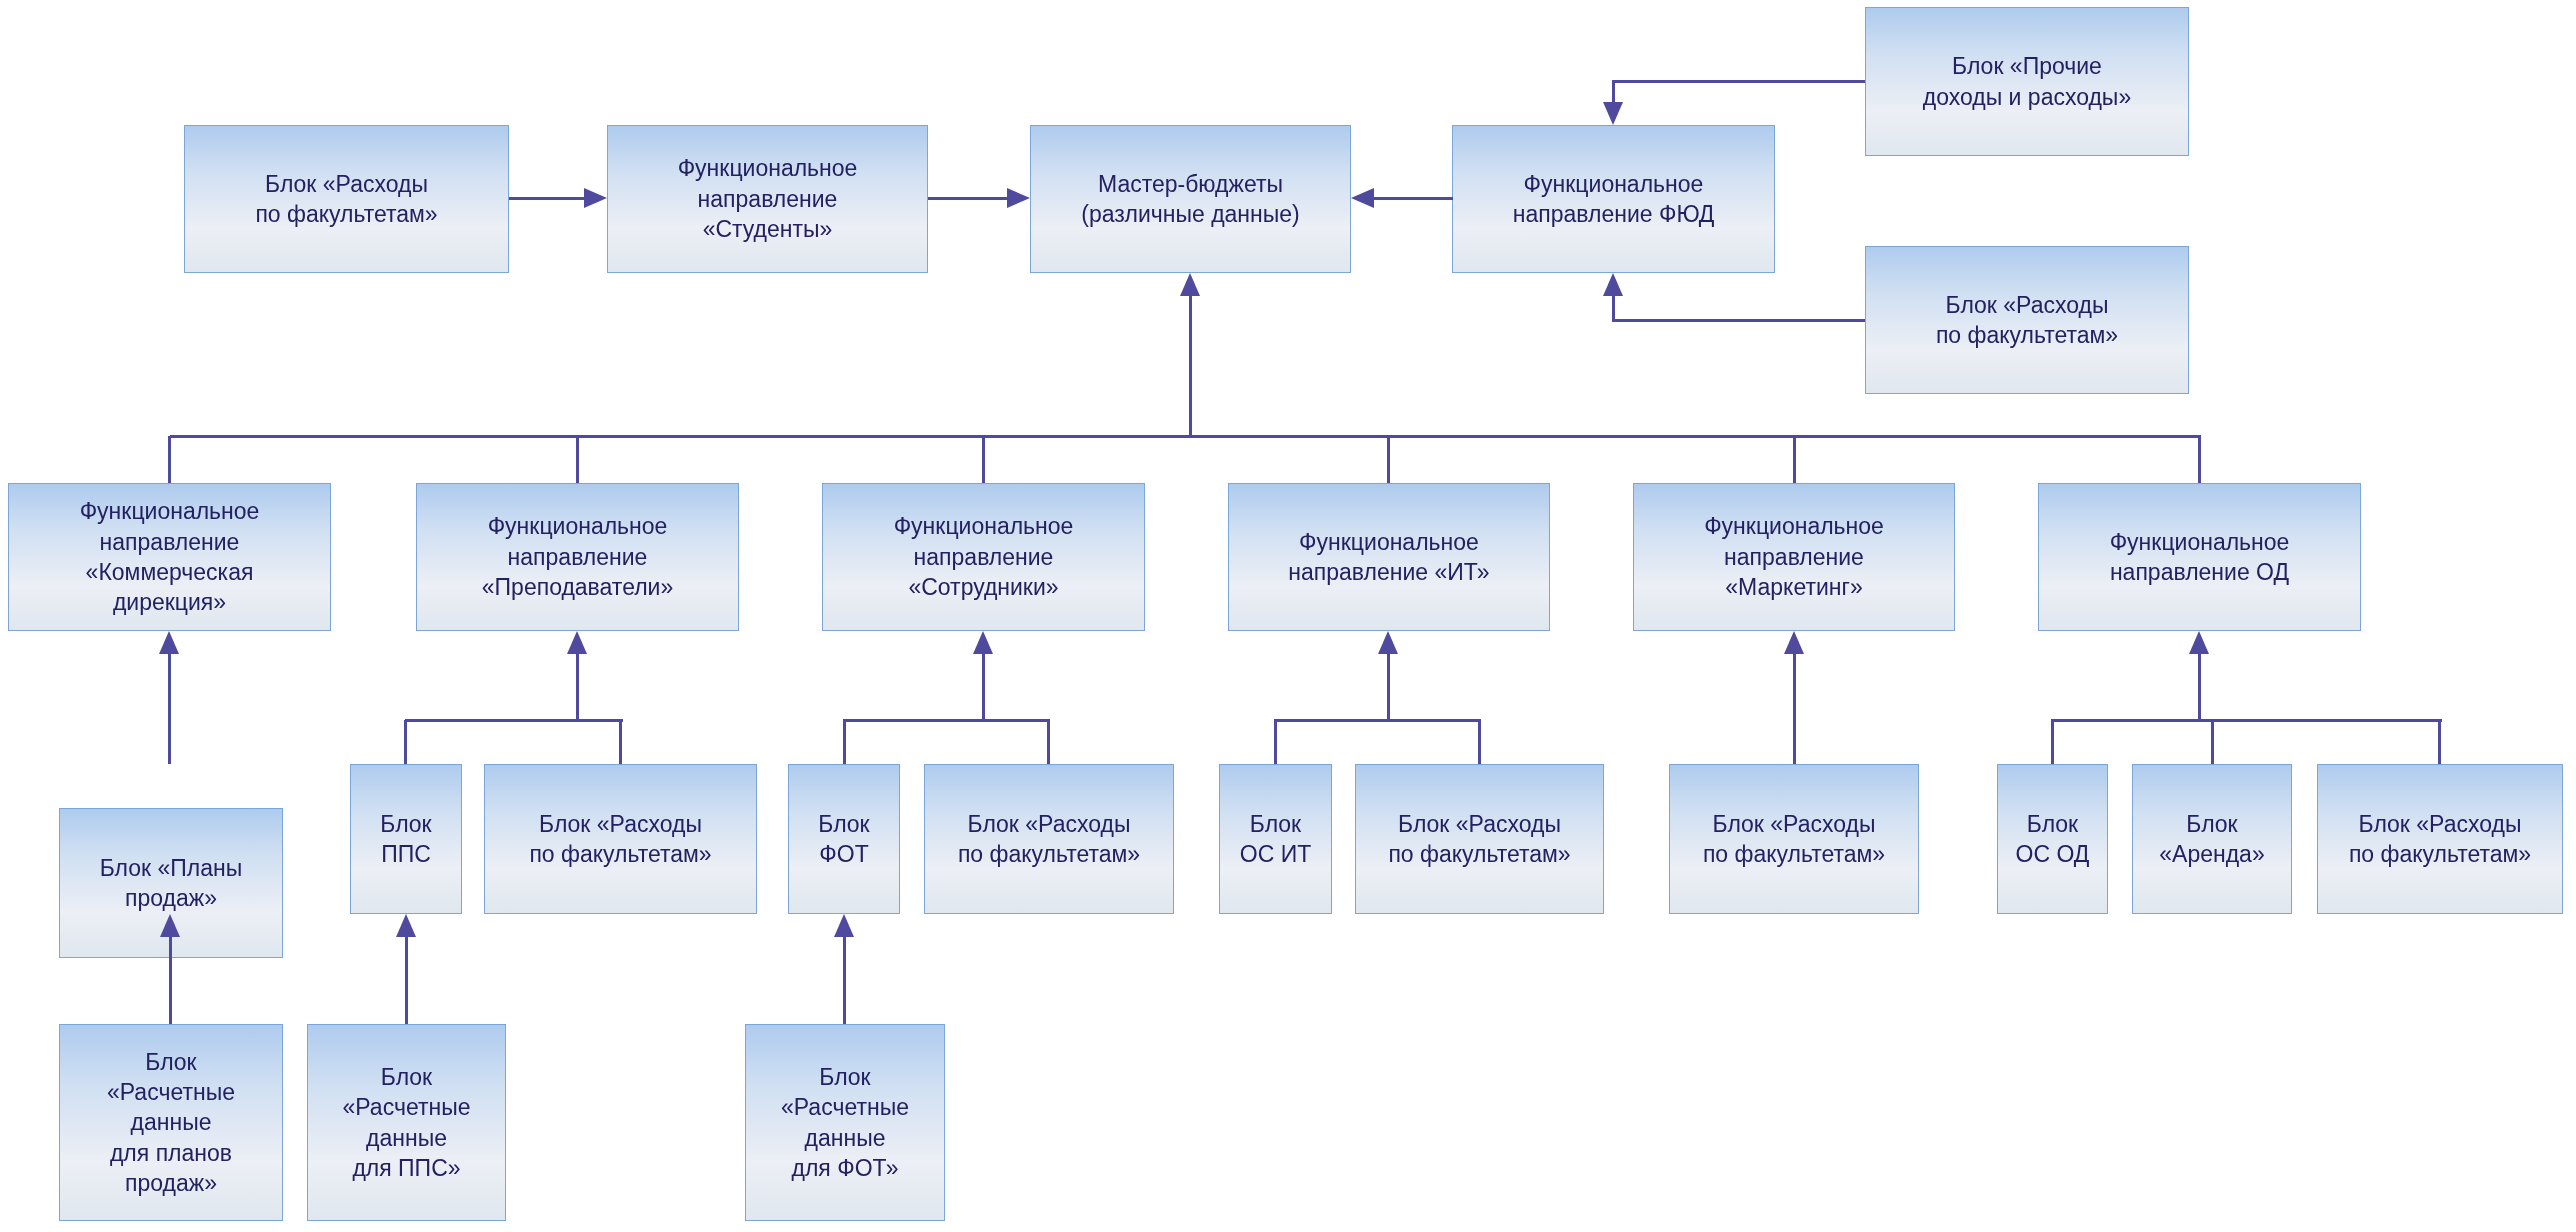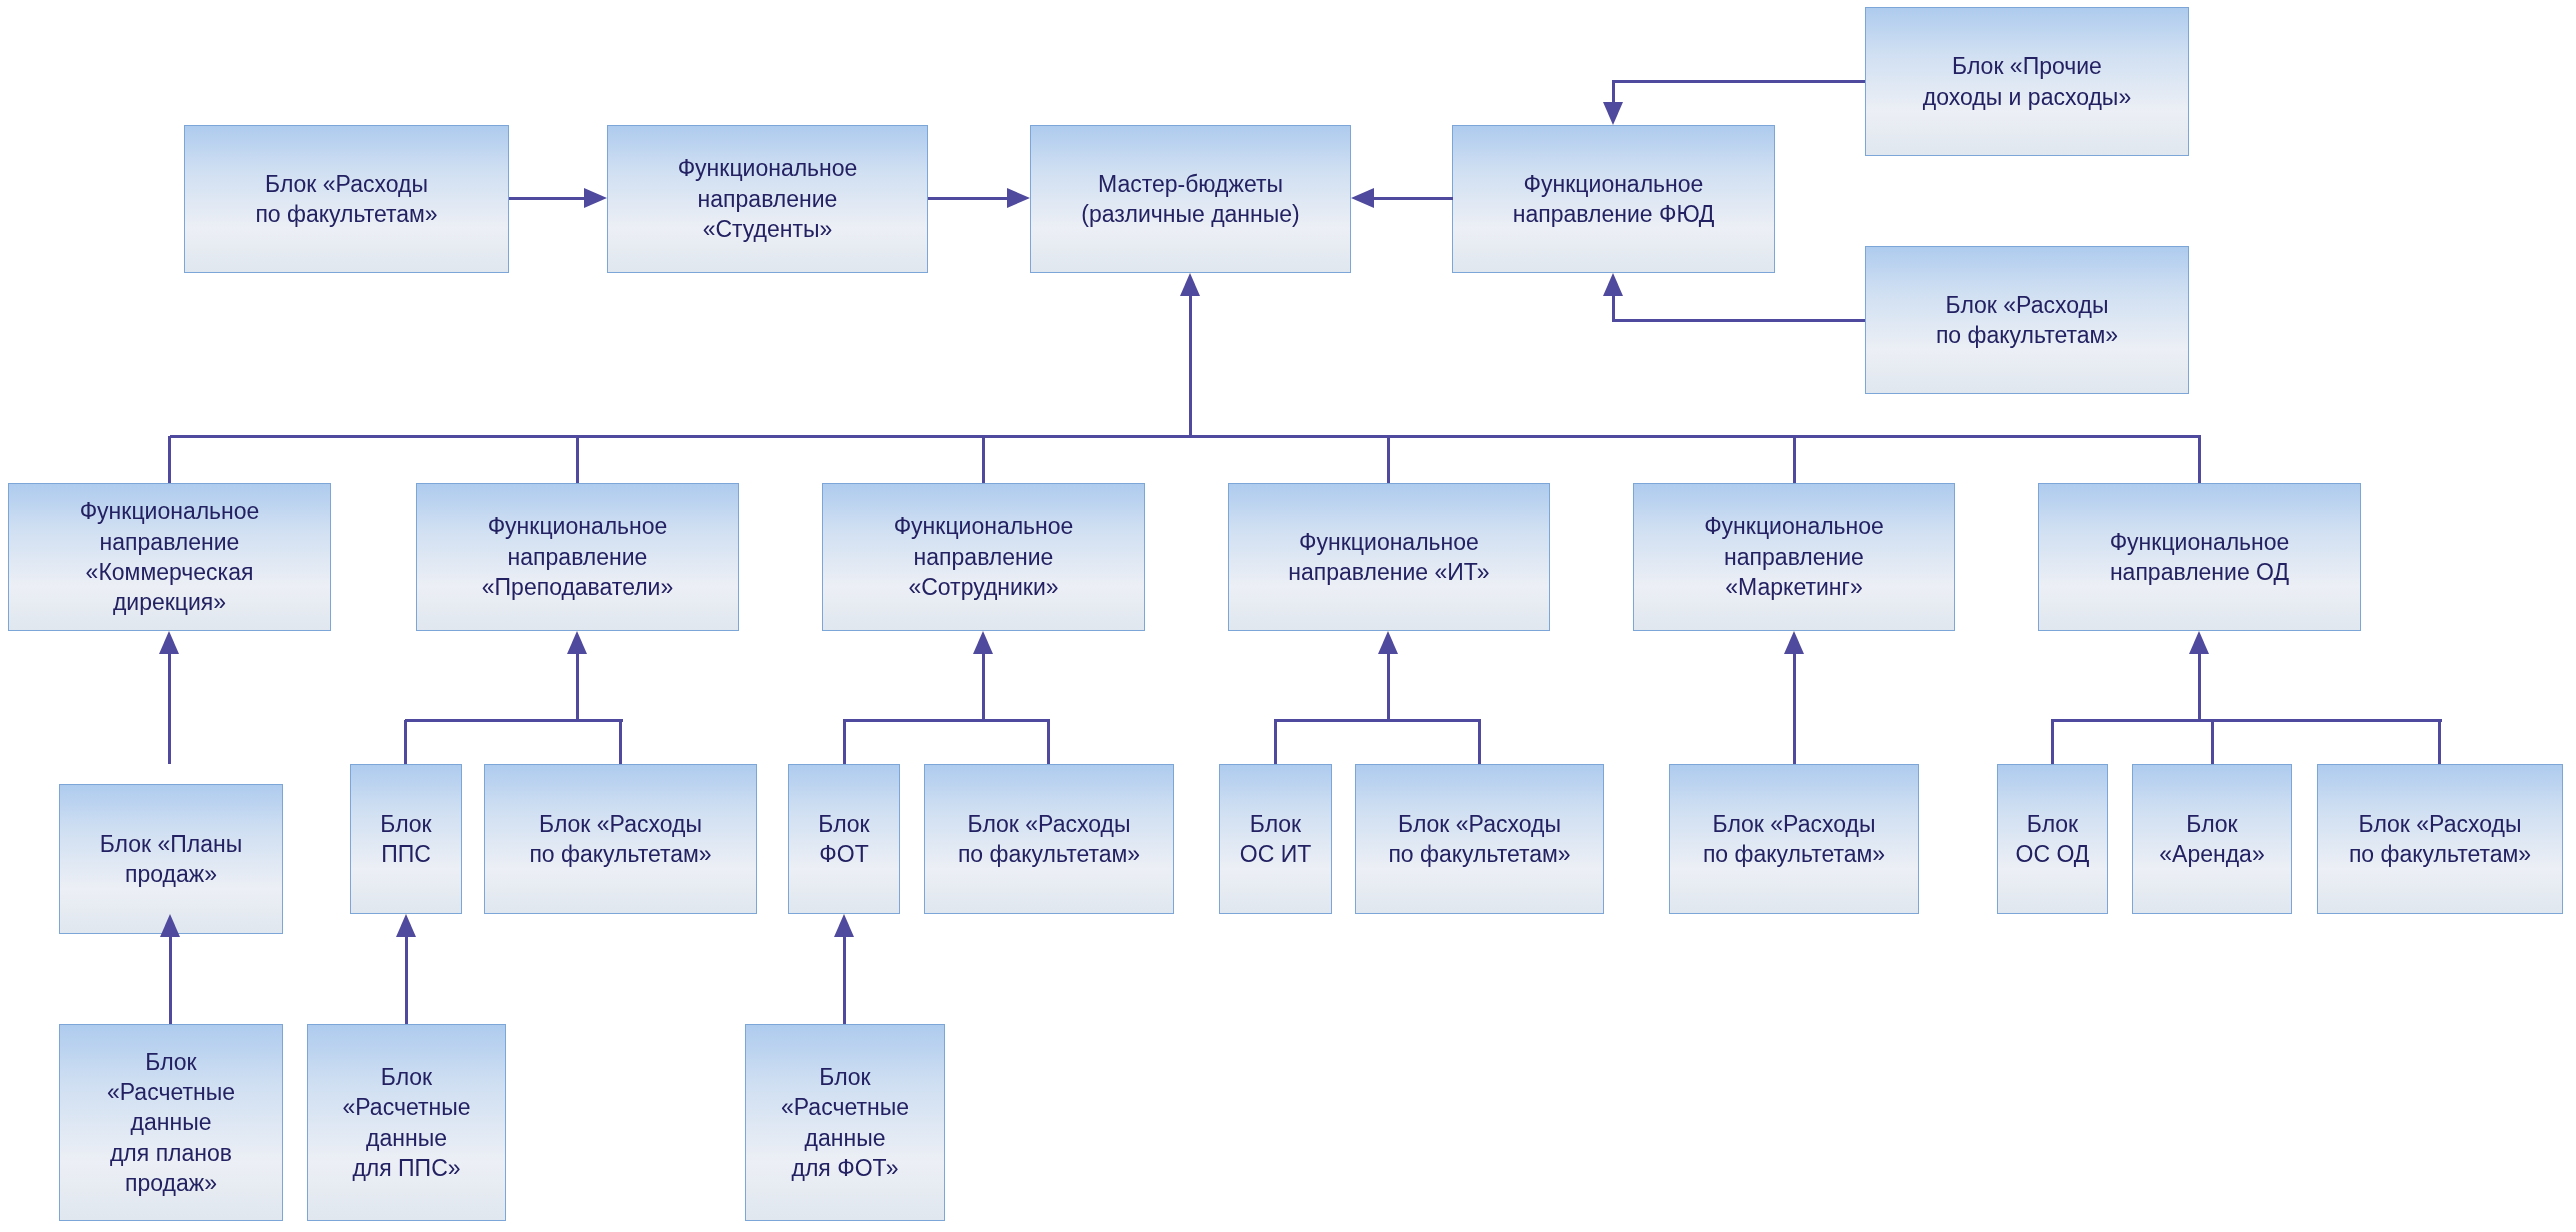--- a/index.html
+++ b/index.html
@@ -78,21 +78,21 @@
   <div class="node" style="left:1633px;top:483px;width:322px;height:148px">
       <span>Функциональное
 направление
 «Маркетинг»</span>
     </div>
   <div class="node" style="left:2038px;top:483px;width:323px;height:148px">
       <span>Функциональное
 направление ОД</span>
     </div>
 
-  <div class="node" style="left:59px;top:784px;width:224px;height:150px">
+  <div class="node" style="left:59px;top:808px;width:224px;height:150px">
       <span>Блок «Планы
 продаж»</span>
     </div>
   <div class="node" style="left:350px;top:764px;width:112px;height:150px">
       <span>Блок
 ППС</span>
     </div>
   <div class="node" style="left:484px;top:764px;width:273px;height:150px">
       <span>Блок «Расходы
 по факультетам»</span>

